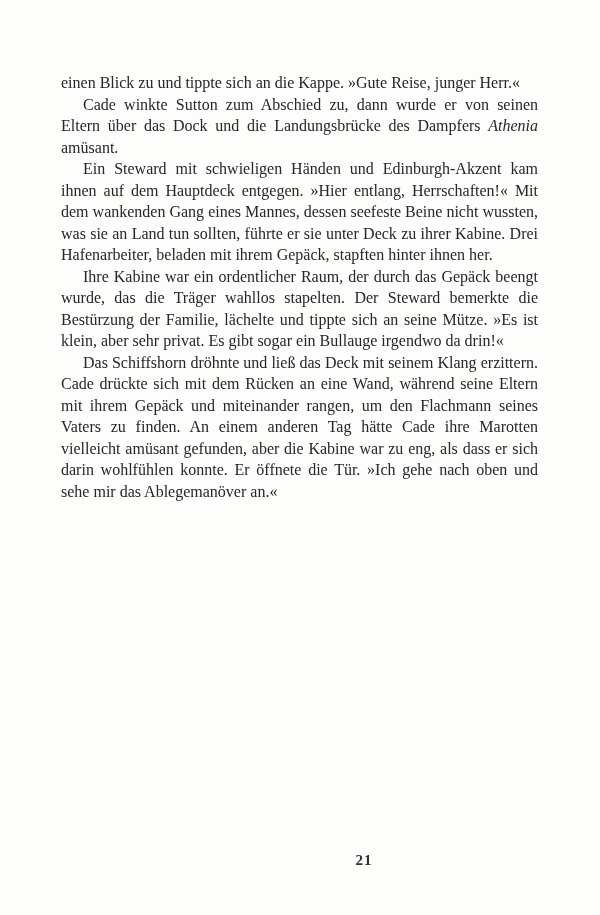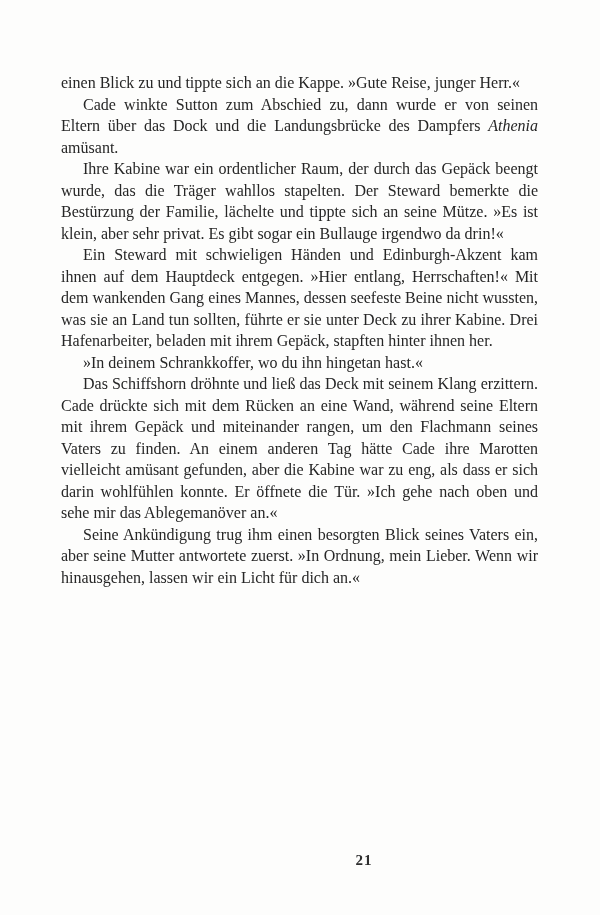--- a/index.html
+++ b/index.html
@@ -49,20 +49,18 @@
     padding-left: 48px;
   }
 </style>
 </head>
 <body>
 
 <div class="page">
   <div class="text-block">
       <p class="para"><span>einen Blick zu und tippte sich an die Kappe. »Gute Reise, junger Herr.«</span></p>
       <p class="para indent"><span>Cade winkte Sutton zum Abschied zu, dann wurde er von seinen Eltern über das Dock und die Landungsbrücke des Dampfers </span><em>Athenia</em><span> amüsant.</span></p>
+      <p class="para indent"><span>Ein Steward mit schwieligen Händen und Edinburgh-Akzent kam ihnen auf dem Hauptdeck entgegen. »Hier entlang, Herrschaften!« Mit dem wankenden Gang eines Mannes, dessen seefeste Beine nicht wussten, was sie an Land tun sollten, führte er sie unter Deck zu ihrer Kabine. Drei Hafenarbeiter, beladen mit ihrem Gepäck, stapften hinter ihnen her.</span></p>
       <p class="para indent"><span>Ihre Kabine war ein ordentlicher Raum, der durch das Gepäck be­engt wurde, das die Träger wahllos stapelten. Der Steward bemerkte die Bestürzung der Familie, lächelte und tippte sich an seine Mütze. »Es ist klein, aber sehr privat. Es gibt sogar ein Bullauge irgendwo da drin!«</span></p>
-      <p class="para indent"><span>Ein Steward mit schwieligen Händen und Edinburgh-Akzent kam ihnen auf dem Hauptdeck entgegen. »Hier entlang, Herrschaften!« Mit dem wankenden Gang eines Mannes, dessen seefeste Beine nicht wussten, was sie an Land tun sollten, führte er sie unter Deck zu ihrer Kabine. Drei Hafenarbeiter, beladen mit ihrem Gepäck, stapften hinter ihnen her.</span></p>
-      <p class="para indent"><span>»In deinem Schrankkoffer, wo du ihn hingetan hast.«</span></p>
       <p class="para indent"><span>Das Schiffshorn dröhnte und ließ das Deck mit seinem Klang er­zittern. Cade drückte sich mit dem Rücken an eine Wand, während seine Eltern mit ihrem Gepäck und miteinander rangen, um den Flachmann seines Vaters zu finden. An einem anderen Tag hätte Cade ihre Marotten vielleicht amüsant gefunden, aber die Kabine war zu eng, als dass er sich darin wohlfühlen konnte. Er öffnete die Tür. »Ich gehe nach oben und sehe mir das Ablegemanöver an.«</span></p>
-      <p class="para indent"><span>Seine Ankündigung trug ihm einen besorgten Blick seines Vaters ein, aber seine Mutter antwortete zuerst. »In Ordnung, mein Lieber. Wenn wir hinausgehen, lassen wir ein Licht für dich an.«</span></p>
     </div>
   <div class="page-number">21</div>
 </div>
 
 </body></html>

